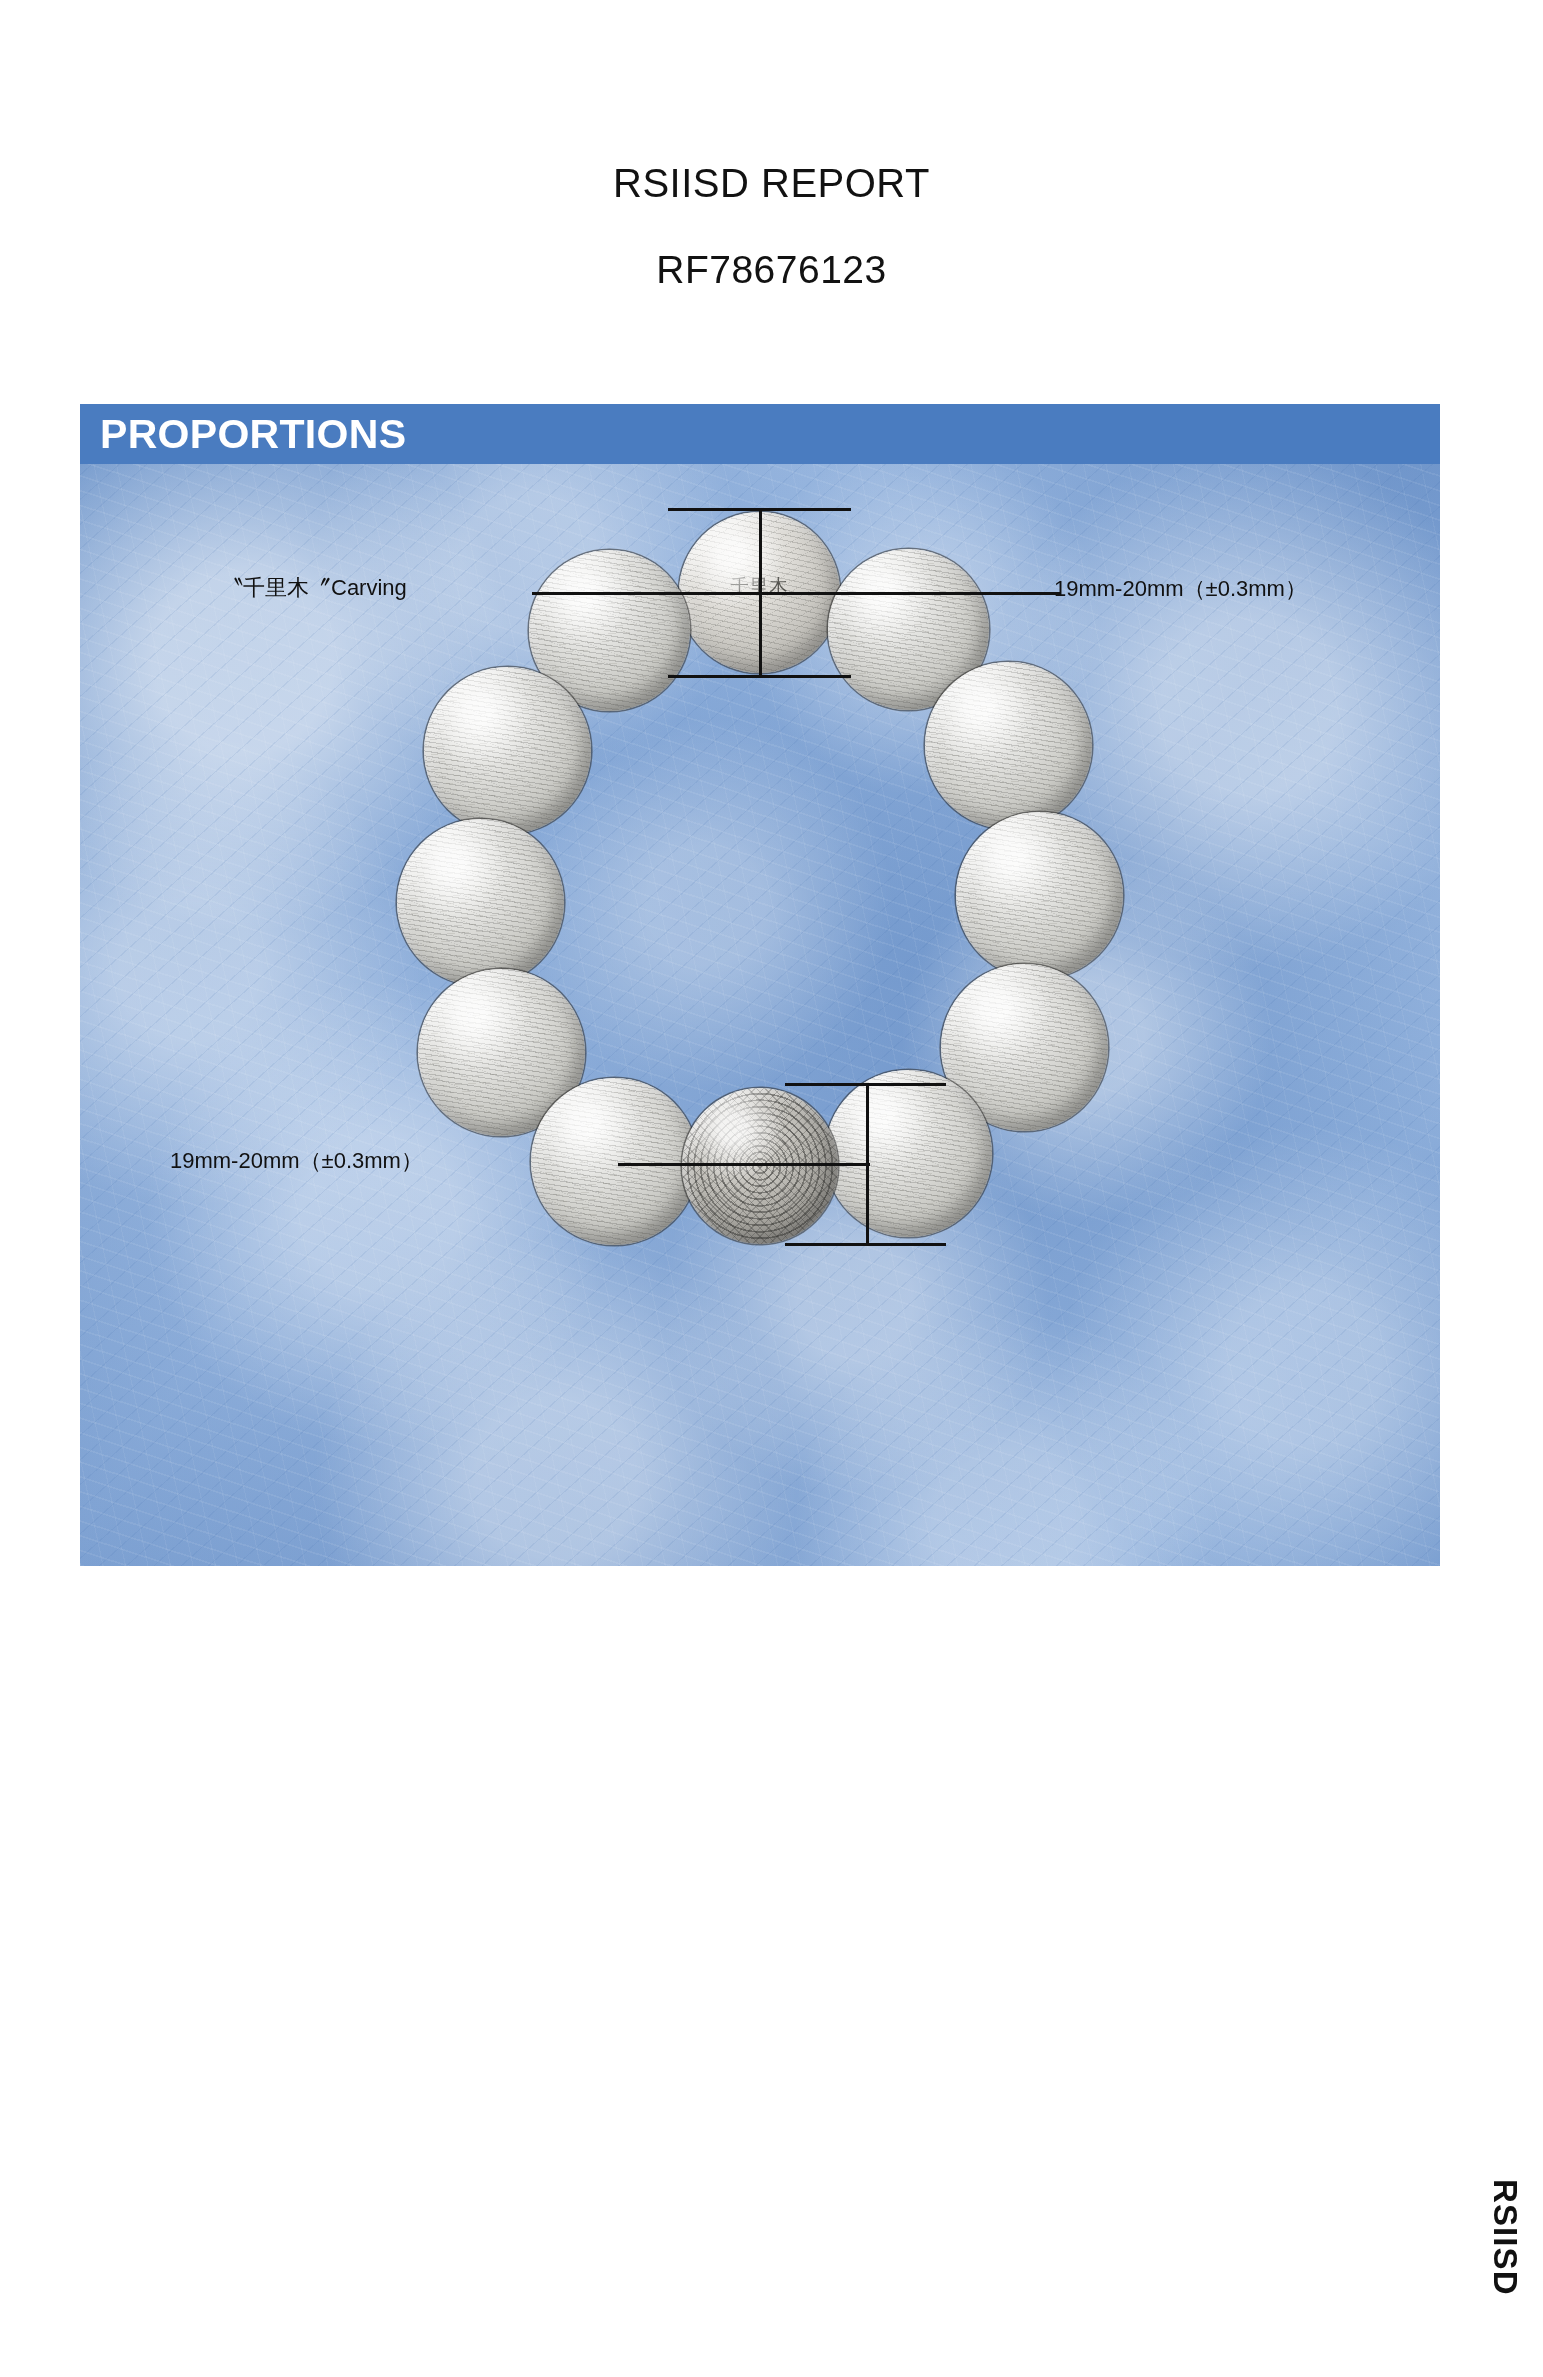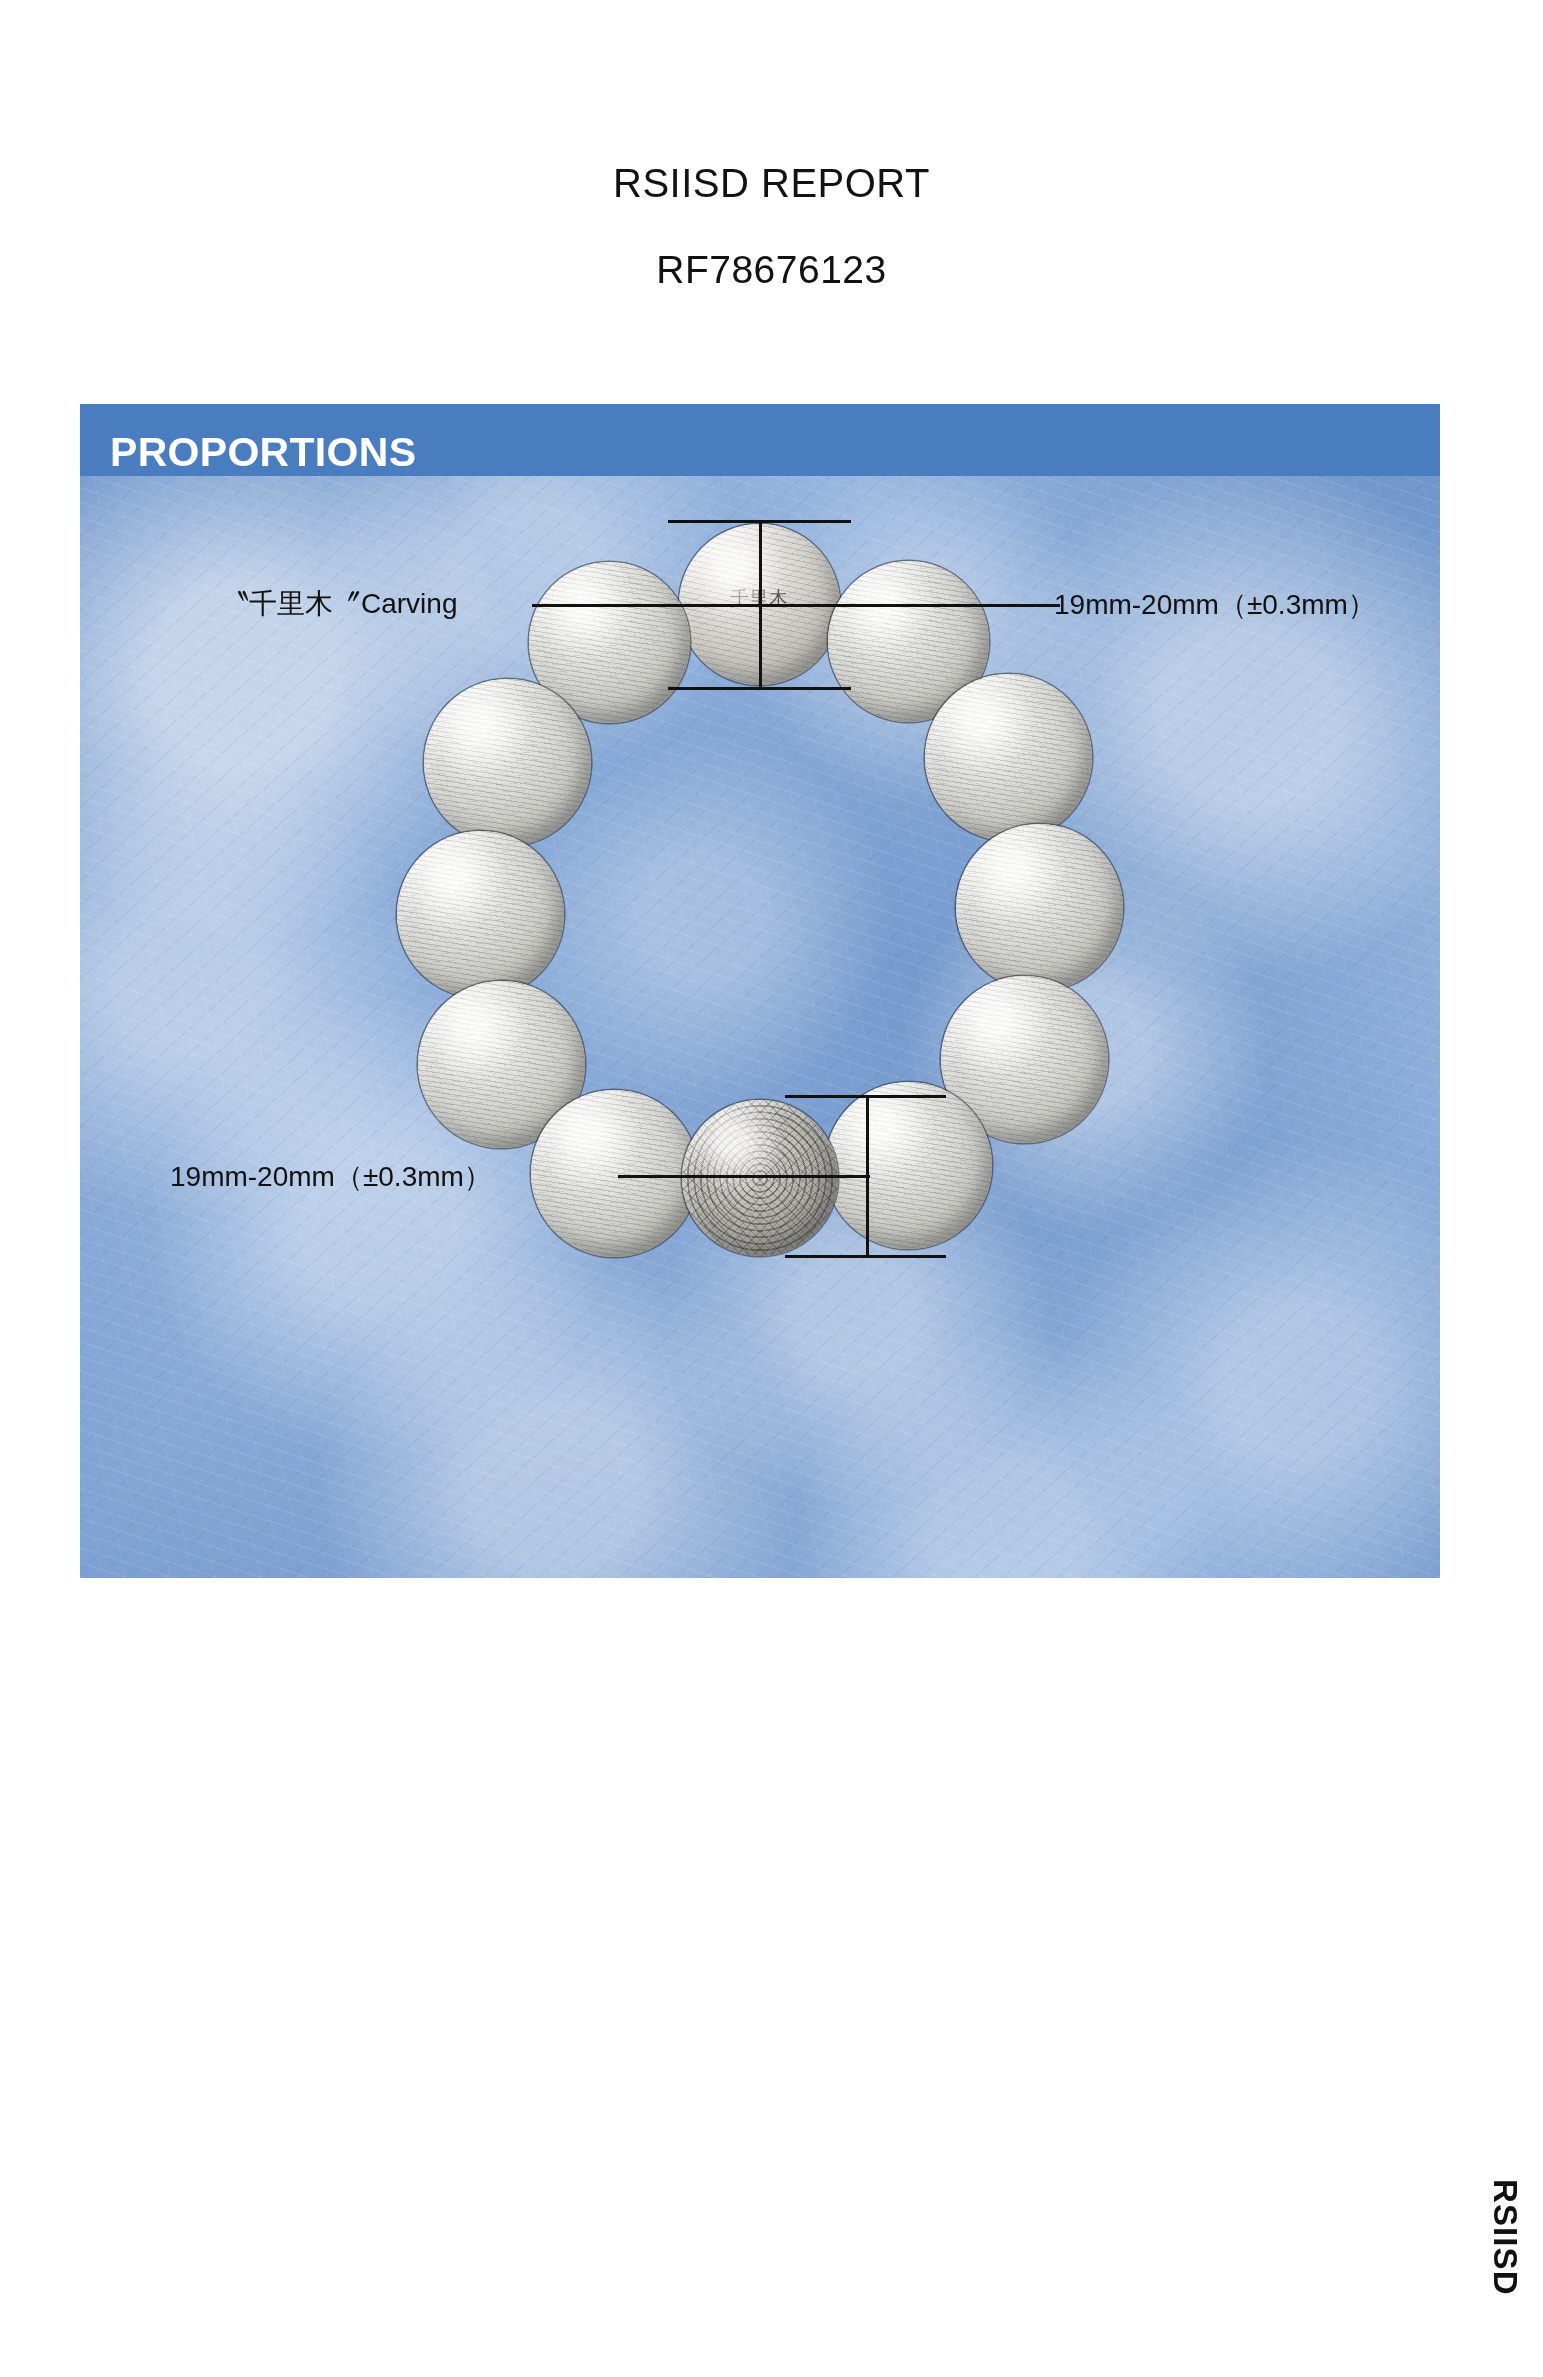--- a/index.html
+++ b/index.html
@@ -47,26 +47,26 @@
     letter-spacing: 0.5px;
   }
 
   
   .section {
     position: absolute;
     left: 80px;
     width: 1360px;
   }
   .section-header {
-    height: 72px;
+    height: 60px;
     background: #4a7cc0;
     display: flex;
-    align-items: flex-end;
+    align-items: center;
     box-sizing: border-box;
-    padding-left: 30px;
+    padding-left: 20px;
   }
   .section-header-title {
     color: #ffffff;
     font-size: 41px;
     font-weight: bold;
     letter-spacing: 0.3px;
   }
 
   .section-body {
     position: relative;
@@ -174,21 +174,21 @@
     height: 2.7px;
     background: #111111;
   }
   .rule-v {
     position: absolute;
     width: 2.7px;
     background: #111111;
   }
   .callout-label {
     position: absolute;
-    font-size: 28px;
+    font-size: 22px;
     color: #111111;
     white-space: nowrap;
     font-family: "Liberation Sans", "DejaVu Sans", sans-serif;
   }
 
   
   .bore-bead {
     position: absolute;
     border-radius: 50%;
     background:

